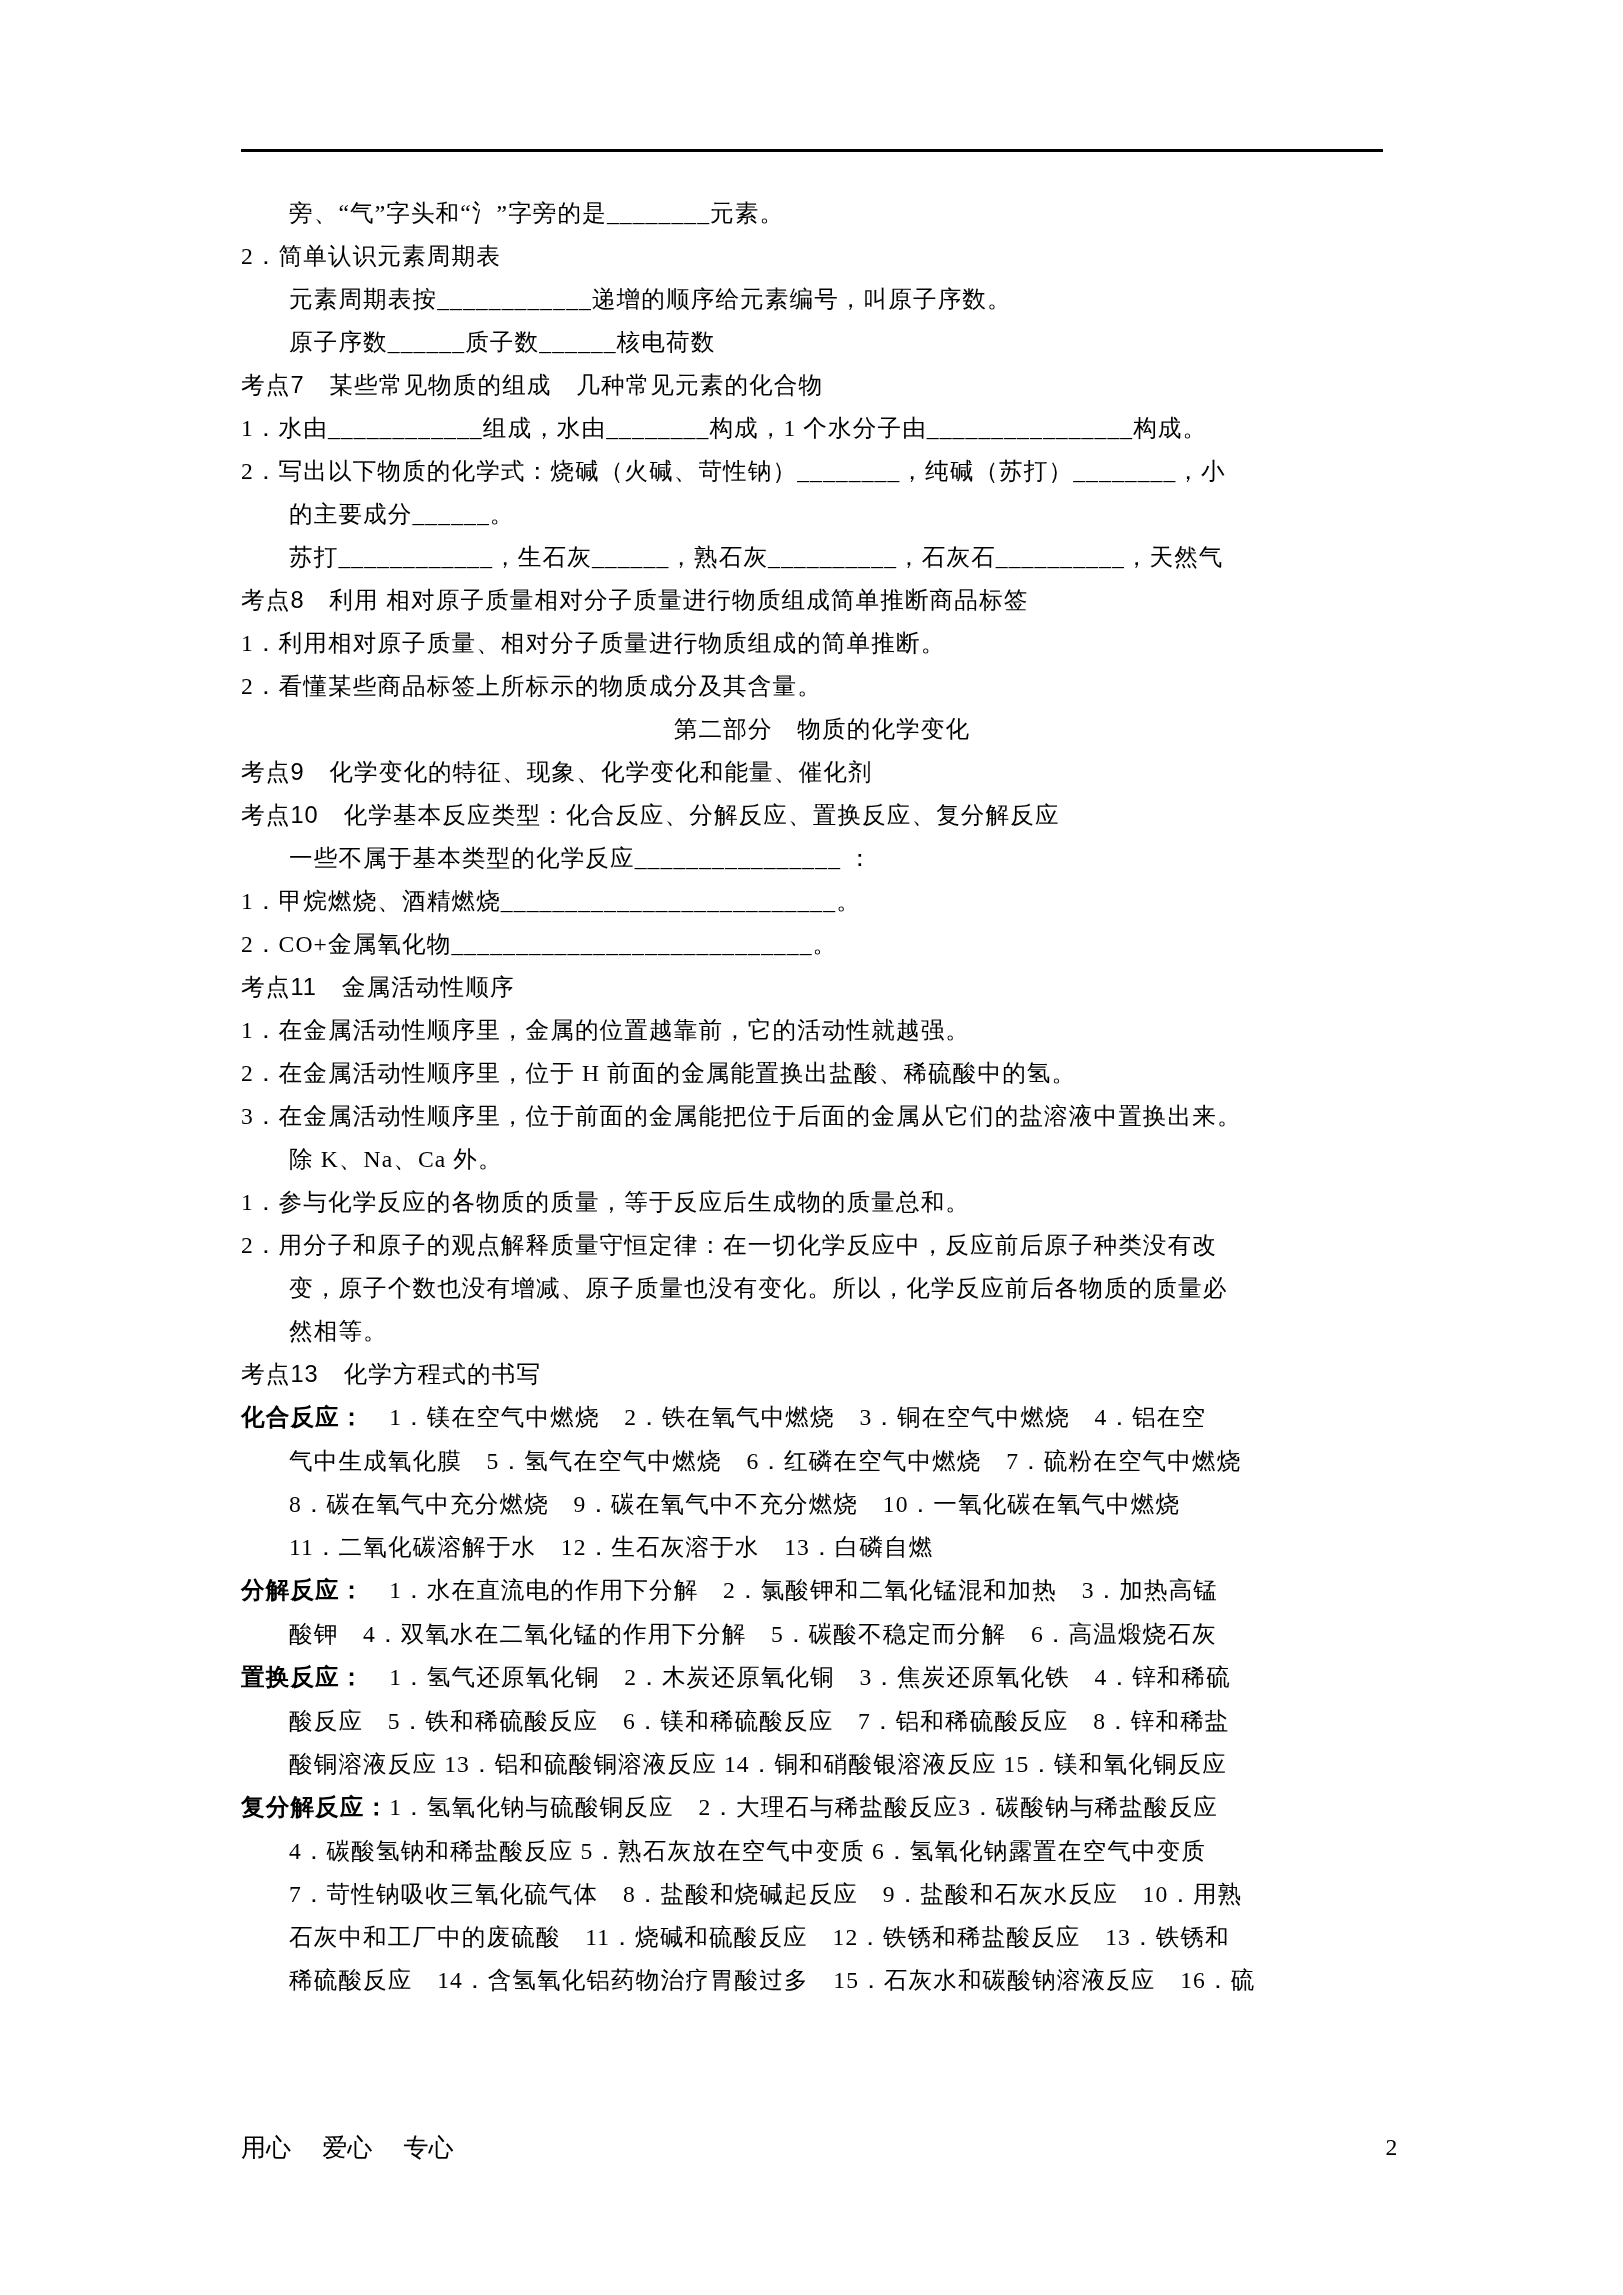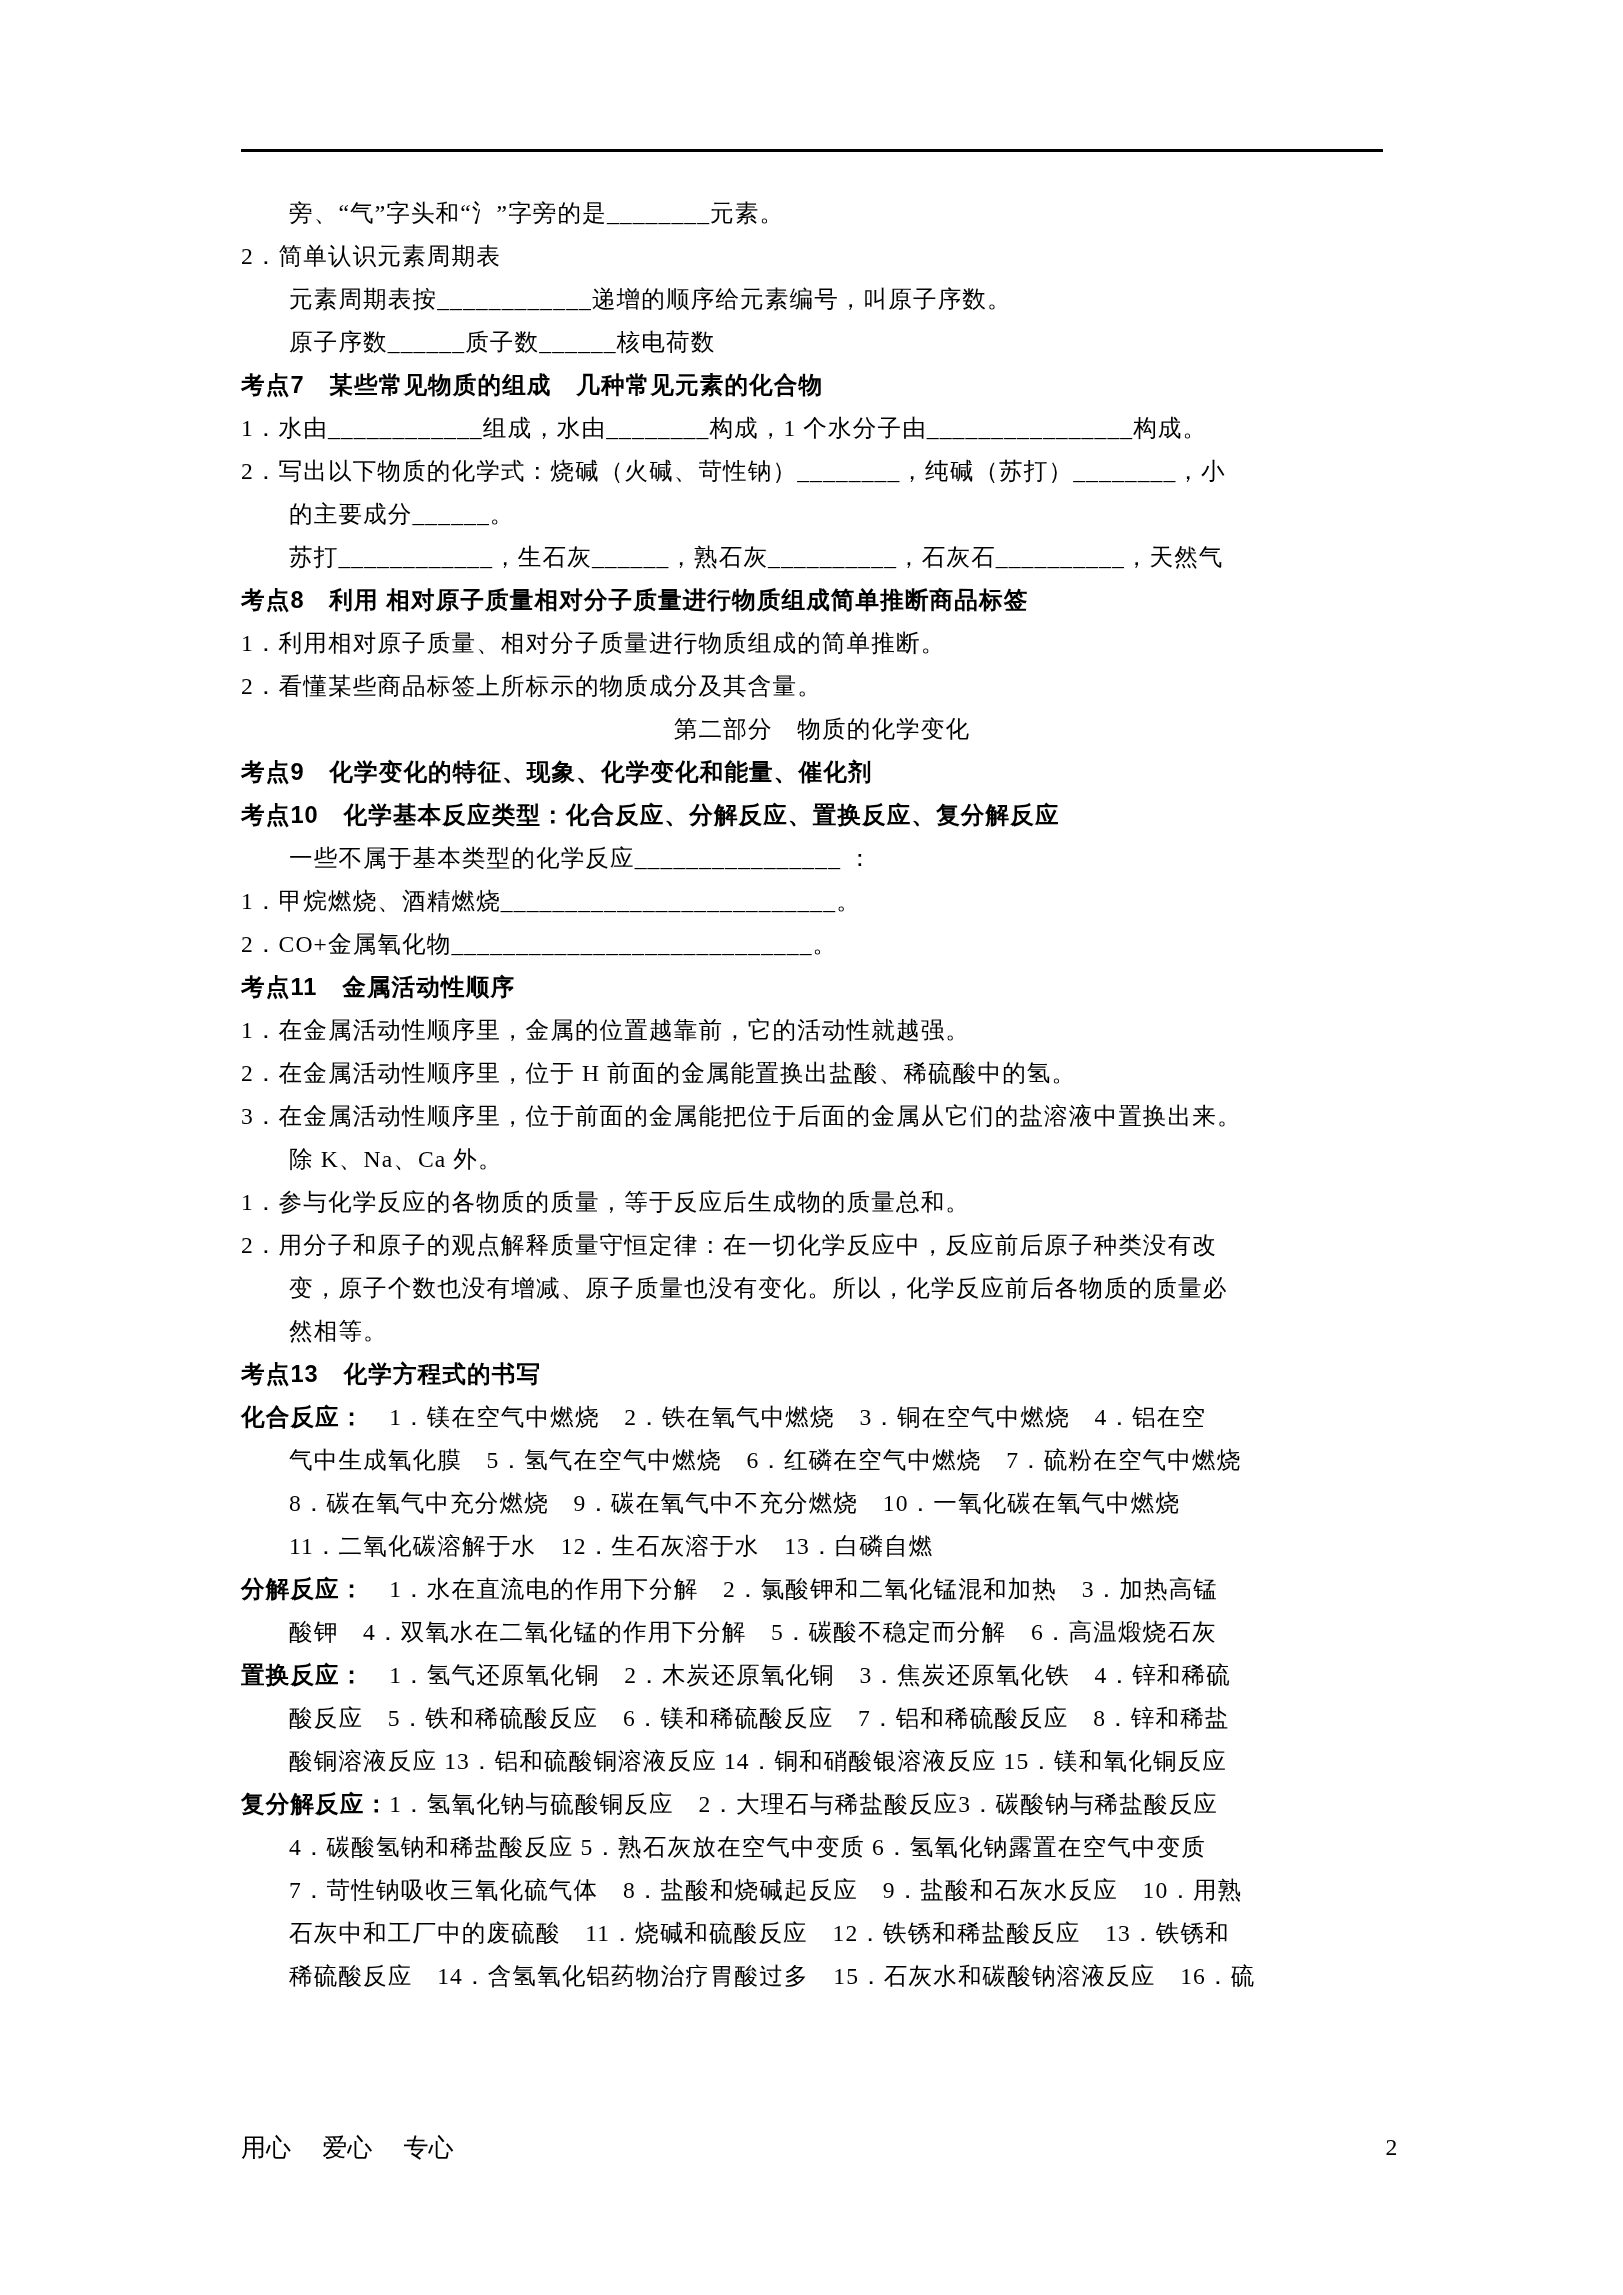--- a/index.html
+++ b/index.html
@@ -28,25 +28,25 @@
     line-height: 43px;
     letter-spacing: 1.1px;
   }
   .line {
     white-space: pre-wrap;
     min-height: 43px;
   }
   .indent { padding-left: 48px; }
   .heading {
     font-family: "Liberation Sans", "DejaVu Sans", sans-serif;
-    font-weight: bold;
+    font-weight: normal;
   }
   .center { text-align: center; }
   .lead {
-    font-family: Liberation Serif, serif;
+    font-family: Liberation Mono, monospace;
     font-weight: bold;
   }
   .footer {
     position: absolute;
     left: 241px;
     top: 2126px;
     width: 1162px;
     height: 43px;
     font-size: 25px;
     line-height: 43px;

